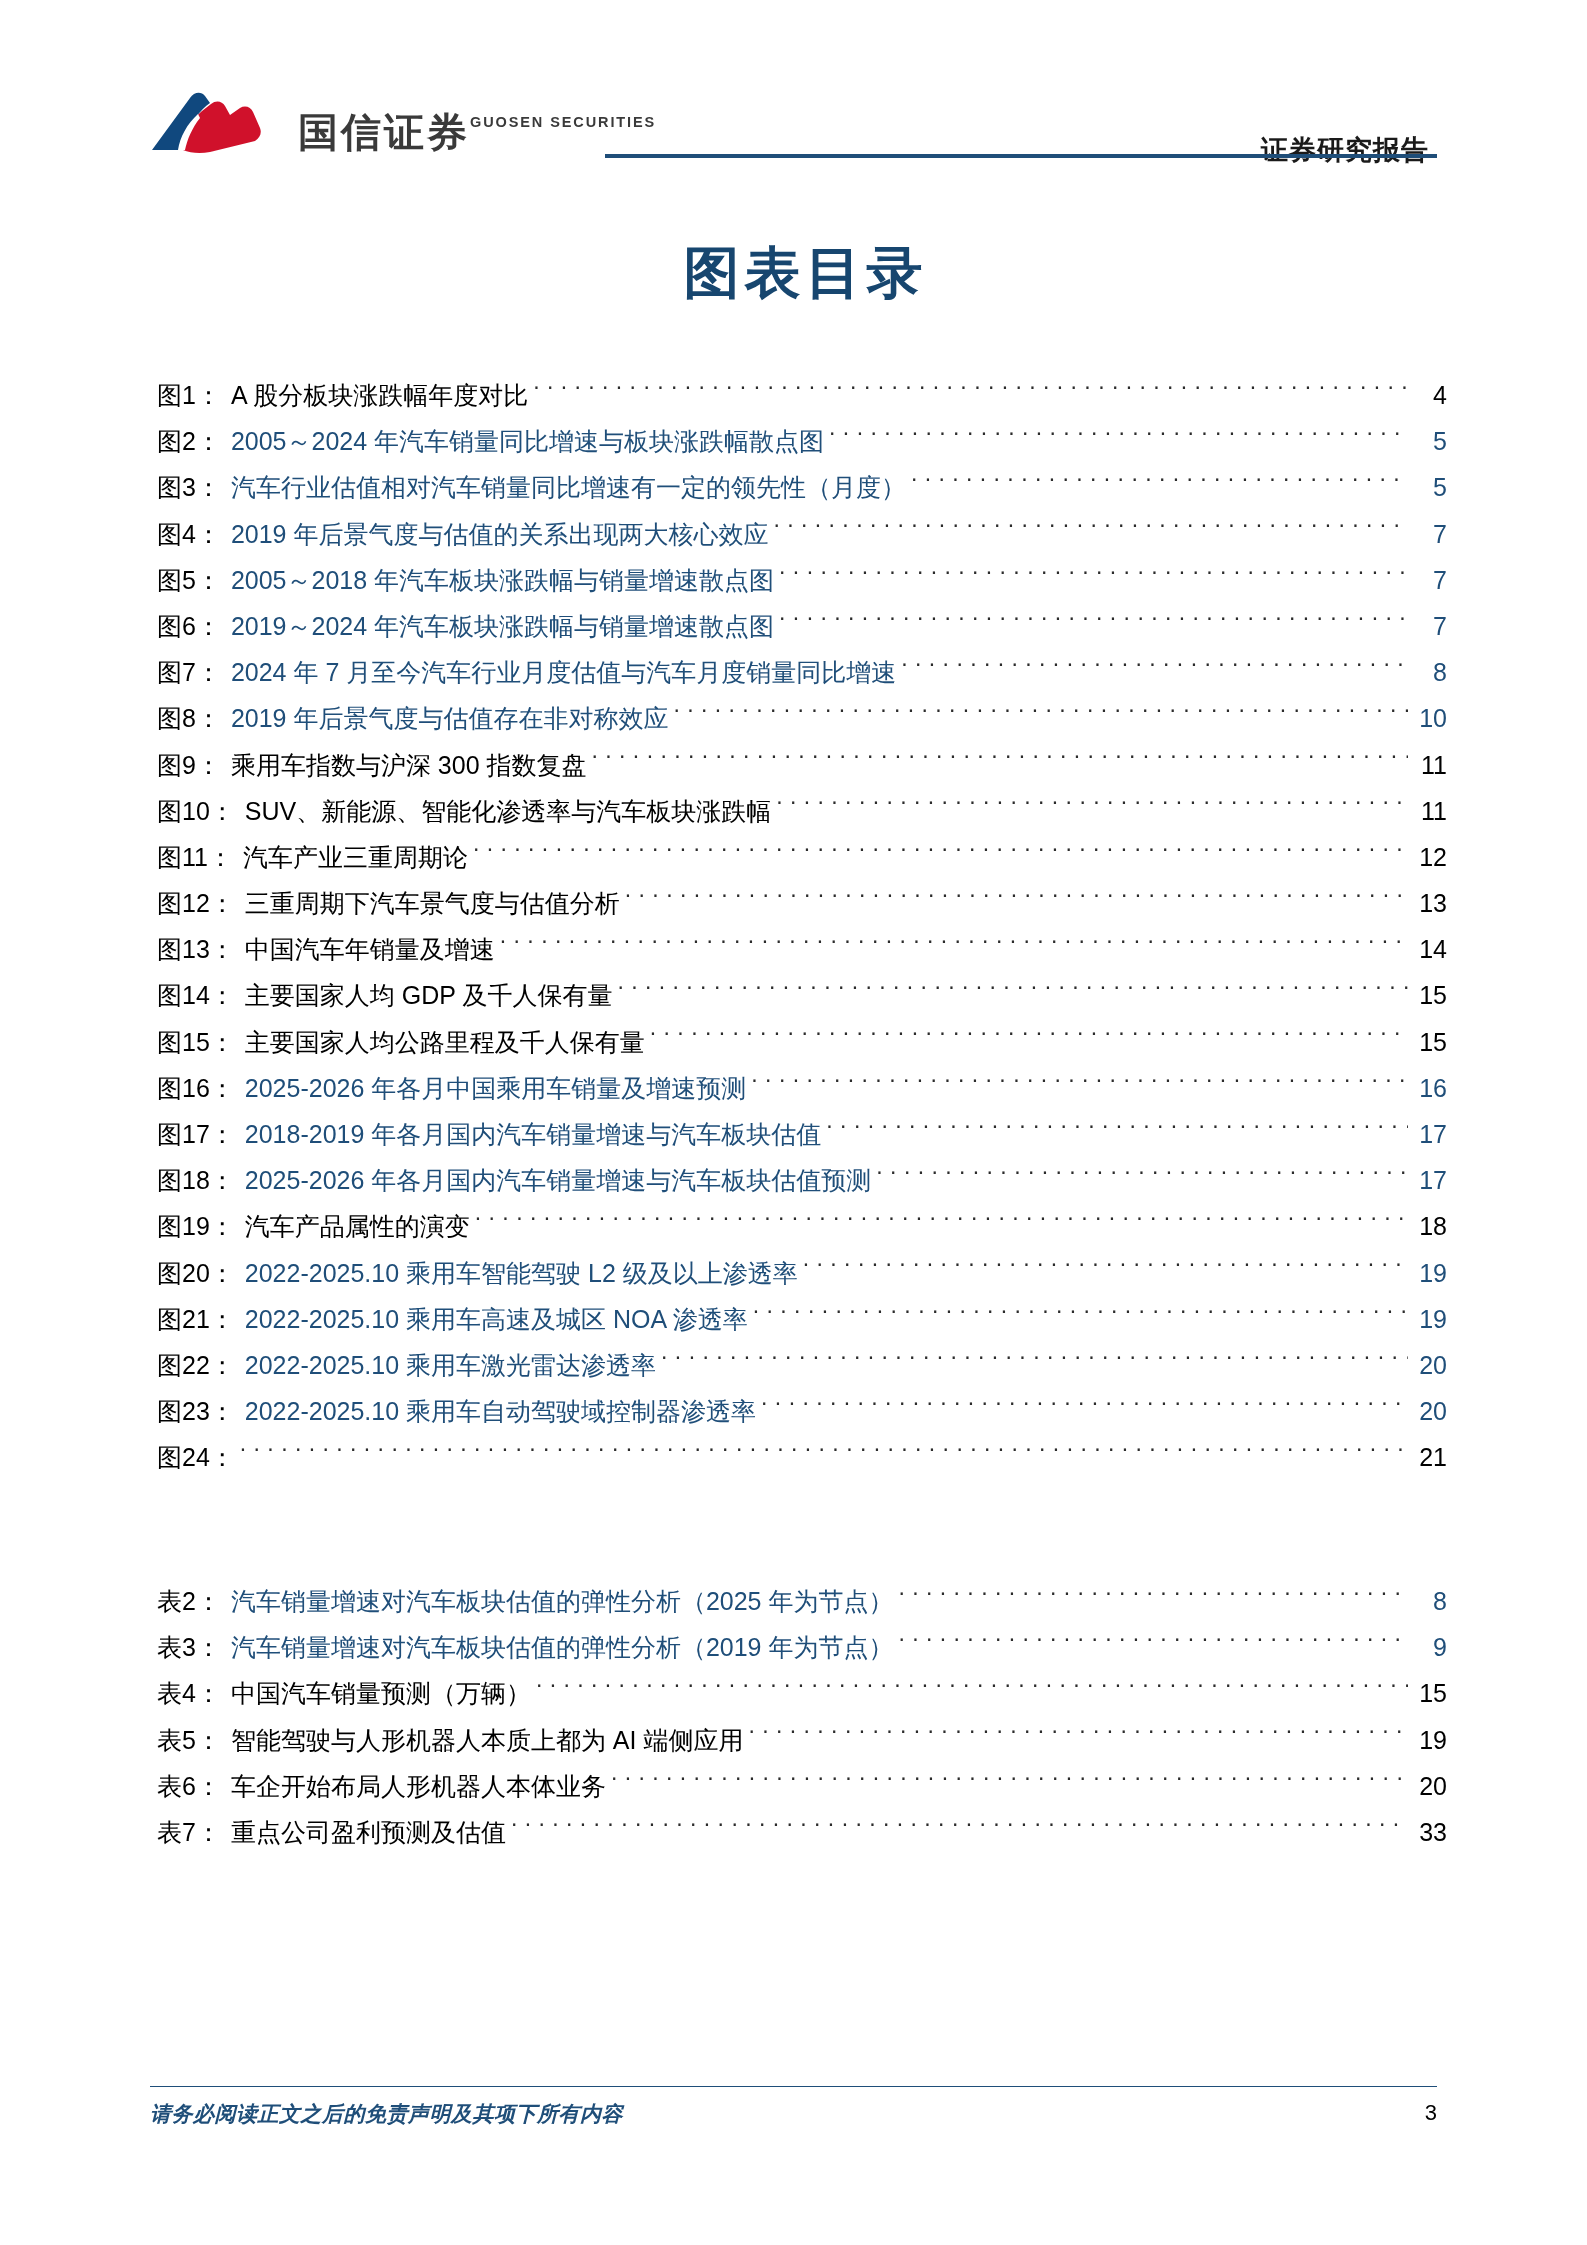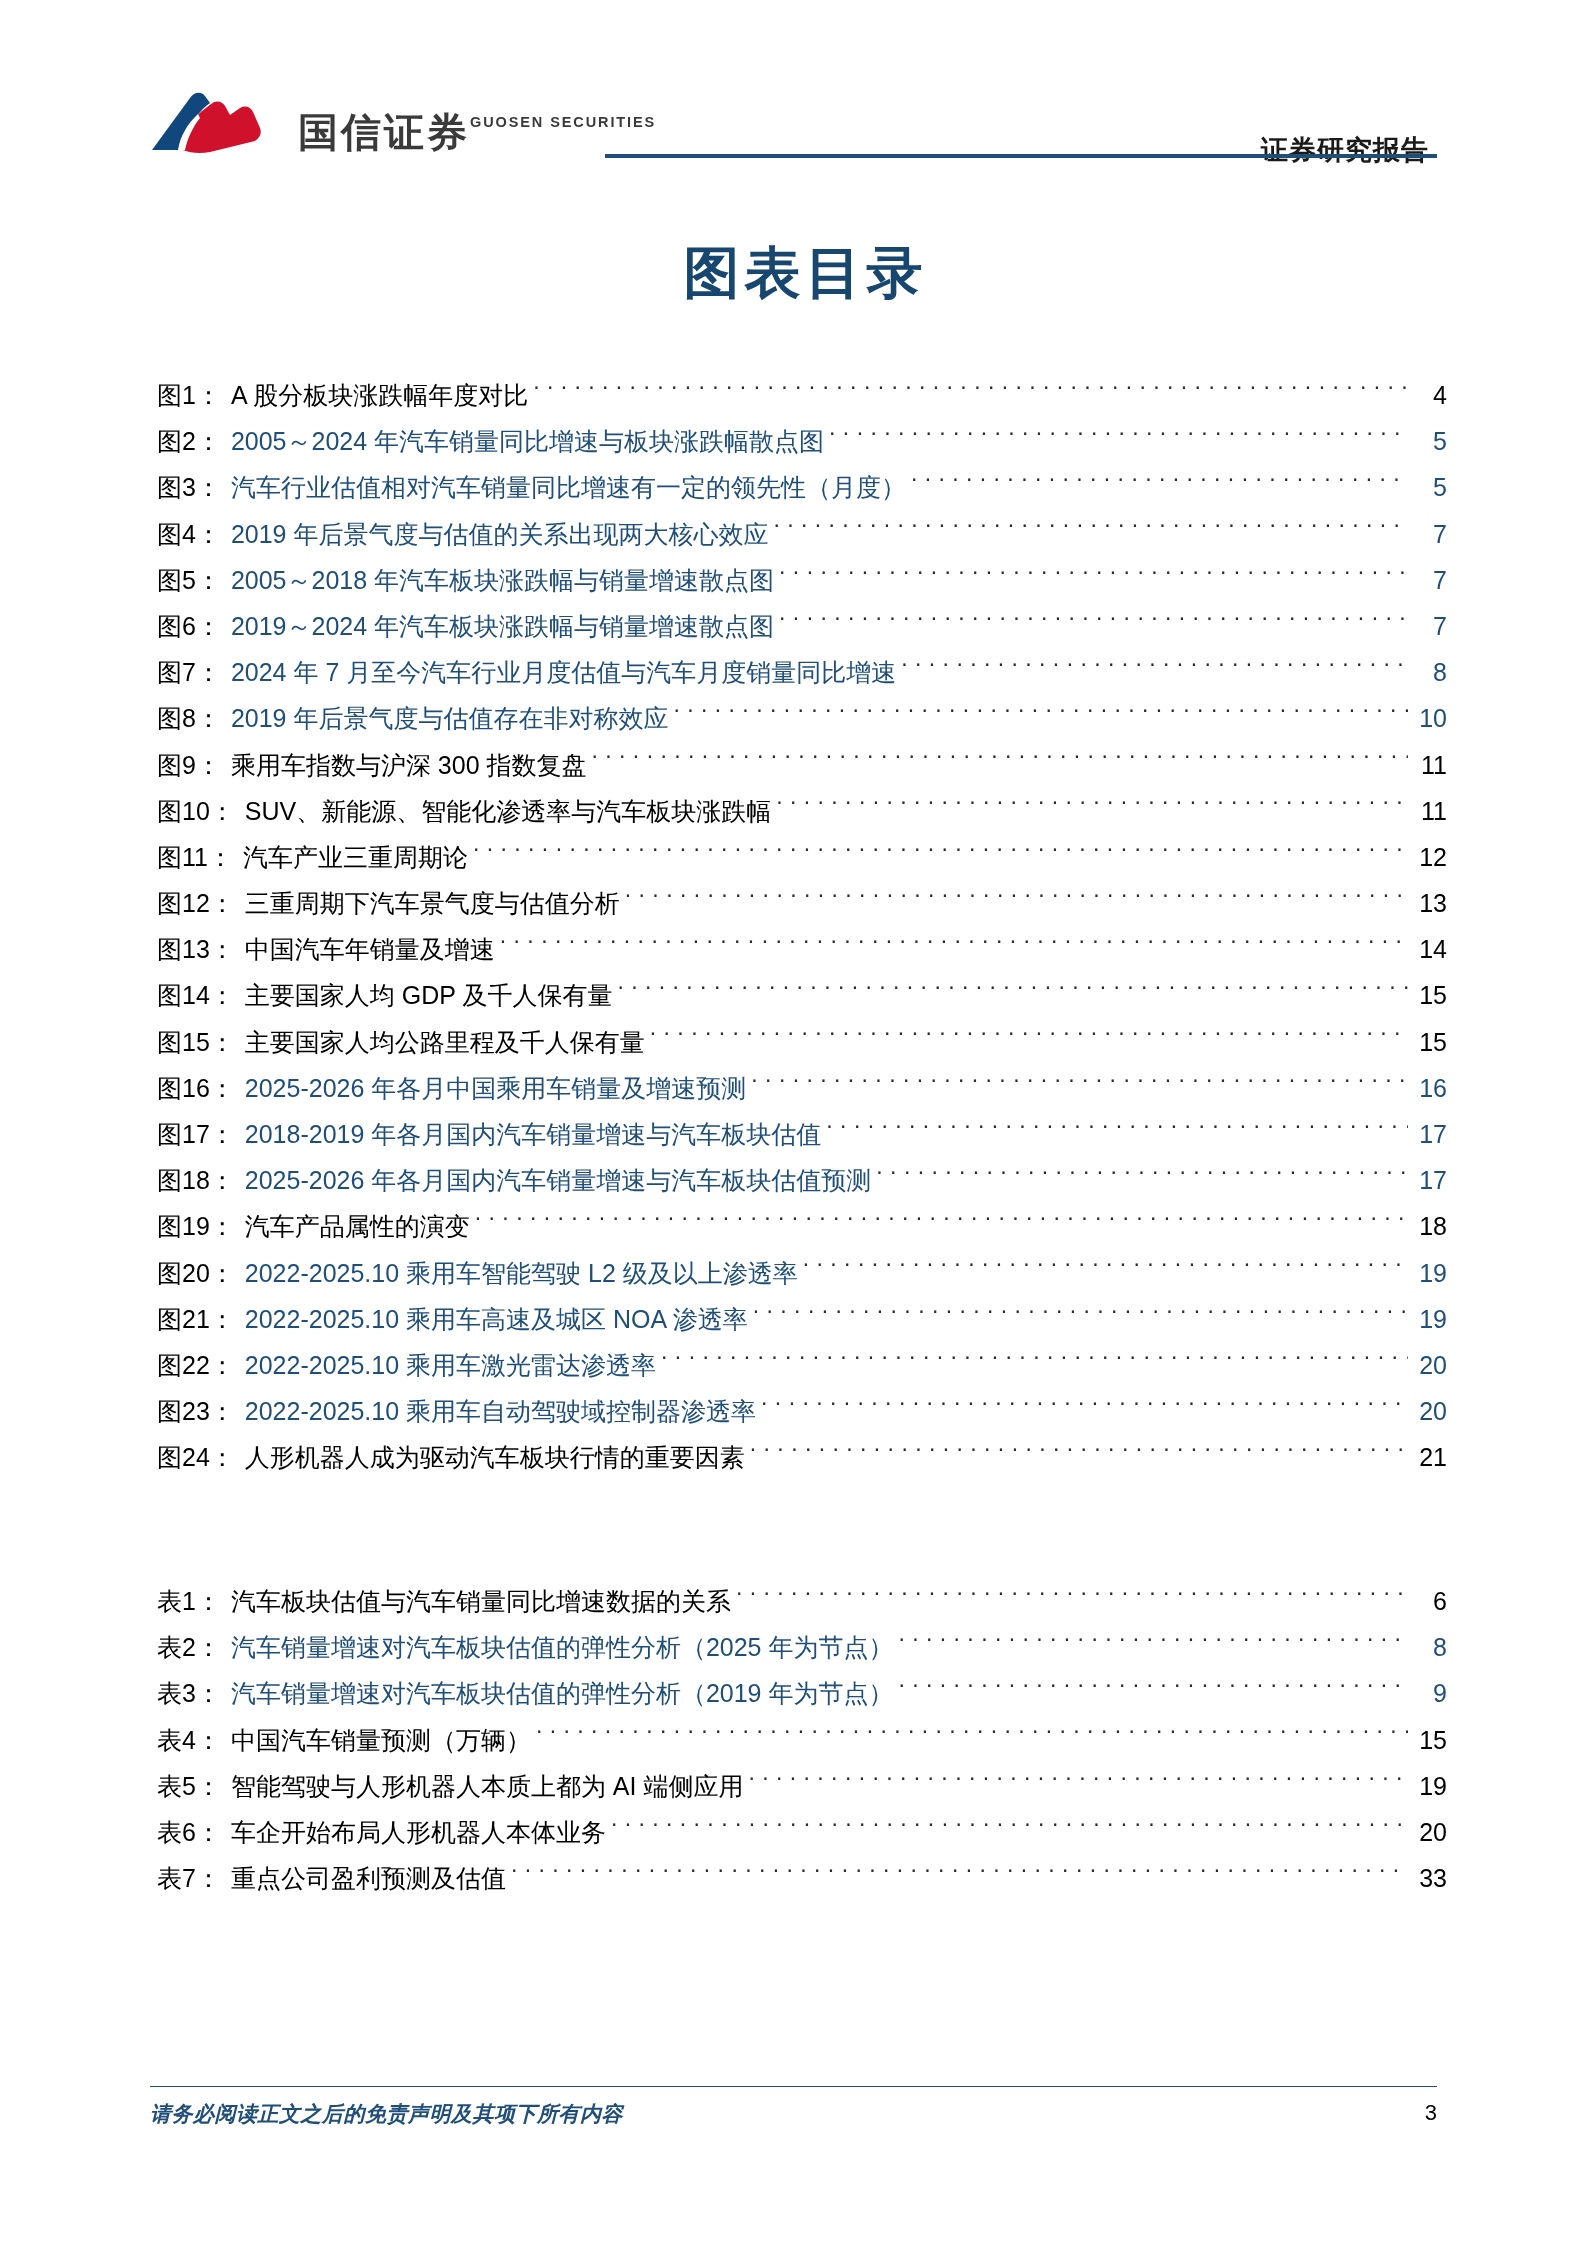--- a/index.html
+++ b/index.html
@@ -361,33 +361,26 @@
       <span class="toc-page blue">20</span>
     </div>
     <div class="toc-row">
       <span class="toc-label">图23：</span>
       <span class="toc-title blue">2022-2025.10 乘用车自动驾驶域控制器渗透率</span>
       <span class="toc-leader"></span>
       <span class="toc-page blue">20</span>
     </div>
     <div class="toc-row">
       <span class="toc-label">图24：</span>
-      <span class="toc-title">人形机器人成为驱动汽车板块行情的重要因素</span>
       <span class="toc-leader"></span>
       <span class="toc-page">21</span>
     </div>
   </div>
 
   <div class="toc toc-tables">
-    <div class="toc-row">
-      <span class="toc-label">表1：</span>
-      <span class="toc-title">汽车板块估值与汽车销量同比增速数据的关系</span>
-      <span class="toc-leader"></span>
-      <span class="toc-page">6</span>
-    </div>
     <div class="toc-row">
       <span class="toc-label">表2：</span>
       <span class="toc-title blue">汽车销量增速对汽车板块估值的弹性分析（2025 年为节点）</span>
       <span class="toc-leader"></span>
       <span class="toc-page blue">8</span>
     </div>
     <div class="toc-row">
       <span class="toc-label">表3：</span>
       <span class="toc-title blue">汽车销量增速对汽车板块估值的弹性分析（2019 年为节点）</span>
       <span class="toc-leader"></span>

